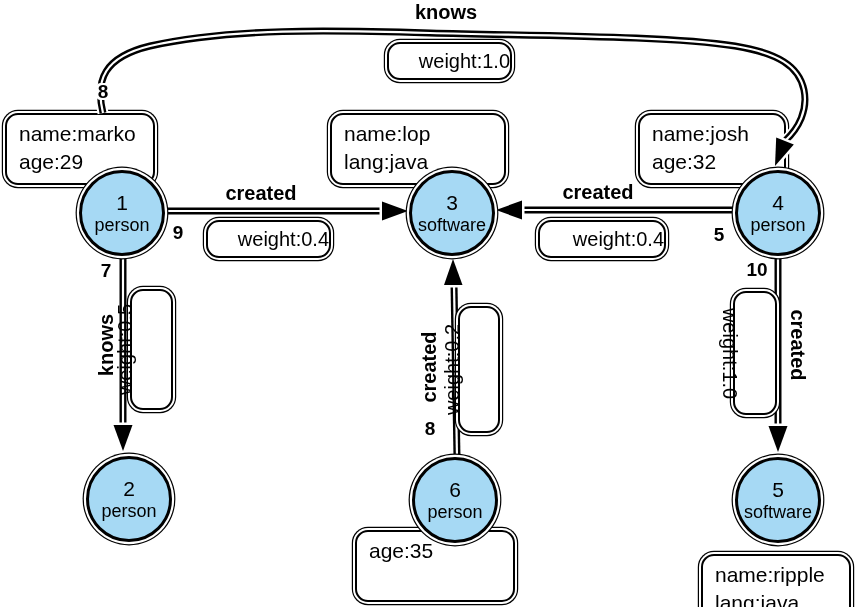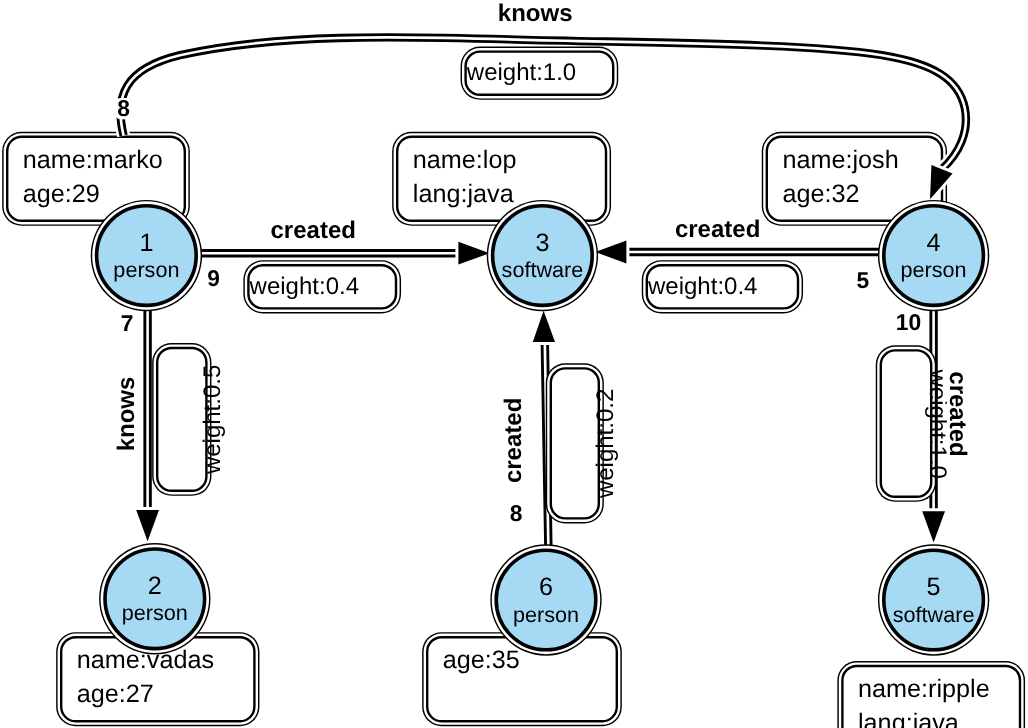--- a/index.html
+++ b/index.html
@@ -13,21 +13,21 @@
   .wbox{position:absolute;z-index:3;}
   .circle{position:absolute;z-index:4;}
   .elabel,.enum{position:absolute;z-index:5;}
   
   .pbox,.wbox{
     background:#fff;border:2.5px solid #000;border-radius:13px;
     box-shadow:0 0 0 2px #fff,0 0 0 3.2px #000;
     box-sizing:border-box;
   }
   .pbox{padding:5px 0 0 12px;font-size:21px;line-height:28px;}
-  .wbox{display:flex;align-items:center;justify-content:flex-start;font-size:20px;}
+  .wbox{display:flex;align-items:center;justify-content:flex-end;font-size:20px;}
   .wbox .vup{transform:rotate(-90deg);white-space:nowrap;}
   .wbox .vdn{transform:rotate(90deg);white-space:nowrap;}
   
   .circle{
     width:80px;height:80px;border-radius:50%;
     background:#A6D9F4;border:3px solid #000;
     box-shadow:0 0 0 2.2px #fff,0 0 0 3.4px #000;
     display:flex;flex-direction:column;align-items:center;justify-content:center;
     text-align:center;
   }
@@ -62,24 +62,20 @@
     <div>age:29</div>
   </div>
   <div class="pbox" style="left:330px;top:113px;width:176px;height:72px">
     <div>name:lop</div>
     <div>lang:java</div>
   </div>
   <div class="pbox" style="left:638px;top:113px;width:148px;height:72px">
     <div>name:josh</div>
     <div>age:32</div>
   </div>
-  <div class="pbox" style="left:50px;top:530px;width:163px;height:72px">
-    <div>name:vadas</div>
-    <div>age:27</div>
-  </div>
   <div class="pbox" style="left:355px;top:530px;width:160px;height:72px">
     <div>age:35</div>
   </div>
   <div class="pbox" style="left:701px;top:554px;width:150px;height:71px">
     <div>name:ripple</div>
     <div>lang:java</div>
   </div>
 
   <svg id="edges" width="857" height="607" viewBox="0 0 857 607">
 

